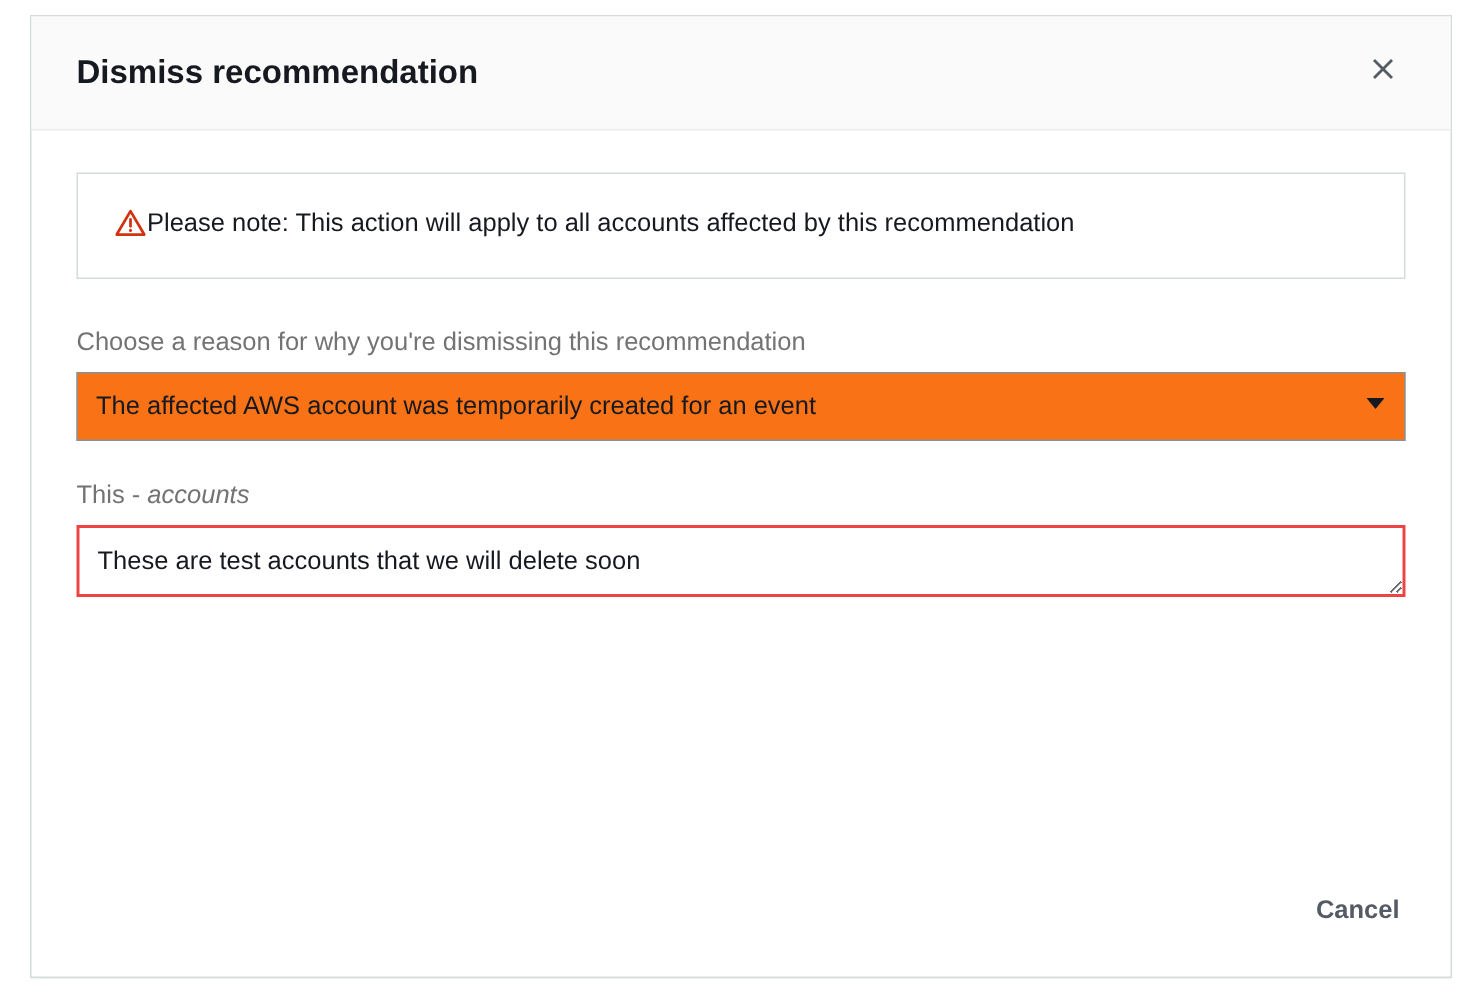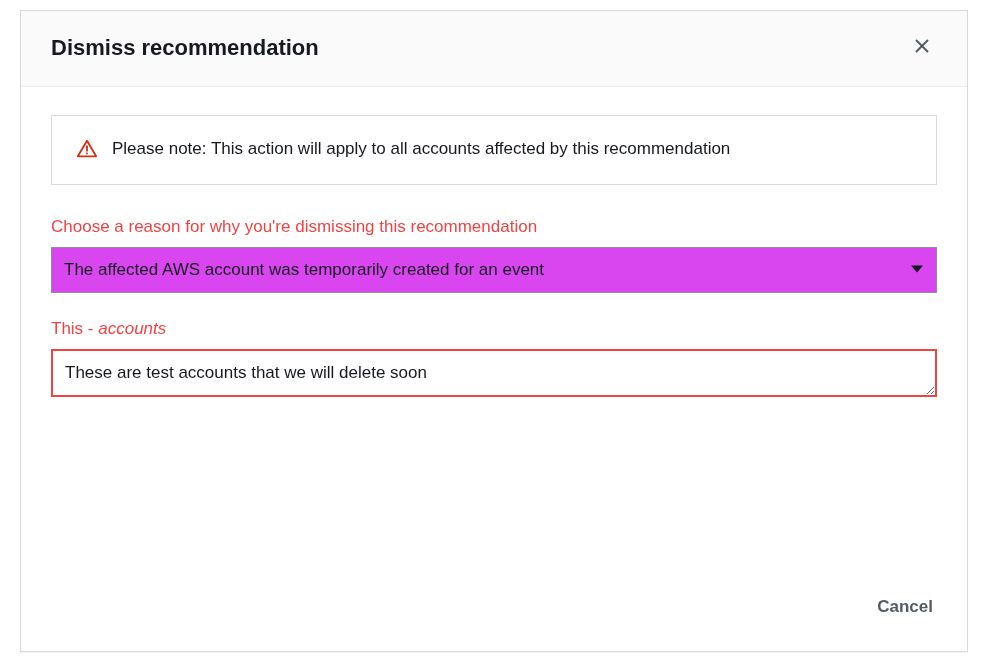--- a/index.html
+++ b/index.html
@@ -58,56 +58,55 @@
     }
     .modal-body {
       padding: 28px 30px 10px 30px;
       flex: 1;
     }
     .alert-box {
       border: 1px solid #d5dbdb;
       padding: 20px 24px;
       display: flex;
       align-items: flex-start;
-      gap: 14px;
       margin-bottom: 32px;
     }
     .alert-icon {
       flex-shrink: 0;
       margin-top: 2px;
     }
     .alert-icon svg {
       width: 22px;
       height: 22px;
     }
     .alert-text {
       font-size: 17px;
       line-height: 1.55;
       color: #16191f;
     }
     .form-group {
       margin-bottom: 26px;
     }
     .form-label {
       font-size: 17px;
-      color: #ef4444;
+      color: #737373;
       margin-bottom: 10px;
       display: block;
     }
     .form-label .optional {
       font-style: italic;
     }
     .select-wrapper {
       position: relative;
       width: 100%;
     }
     .select-field {
       width: 100%;
       border: 1px solid #879196;
-      background: #d946ef;
+      background: #f97316;
       padding: 10px 40px 10px 12px;
       font-size: 17px;
       font-family: inherit;
       color: #16191f;
       appearance: none;
       cursor: pointer;
       line-height: 1.4;
     }
     .select-caret {
       position: absolute;

